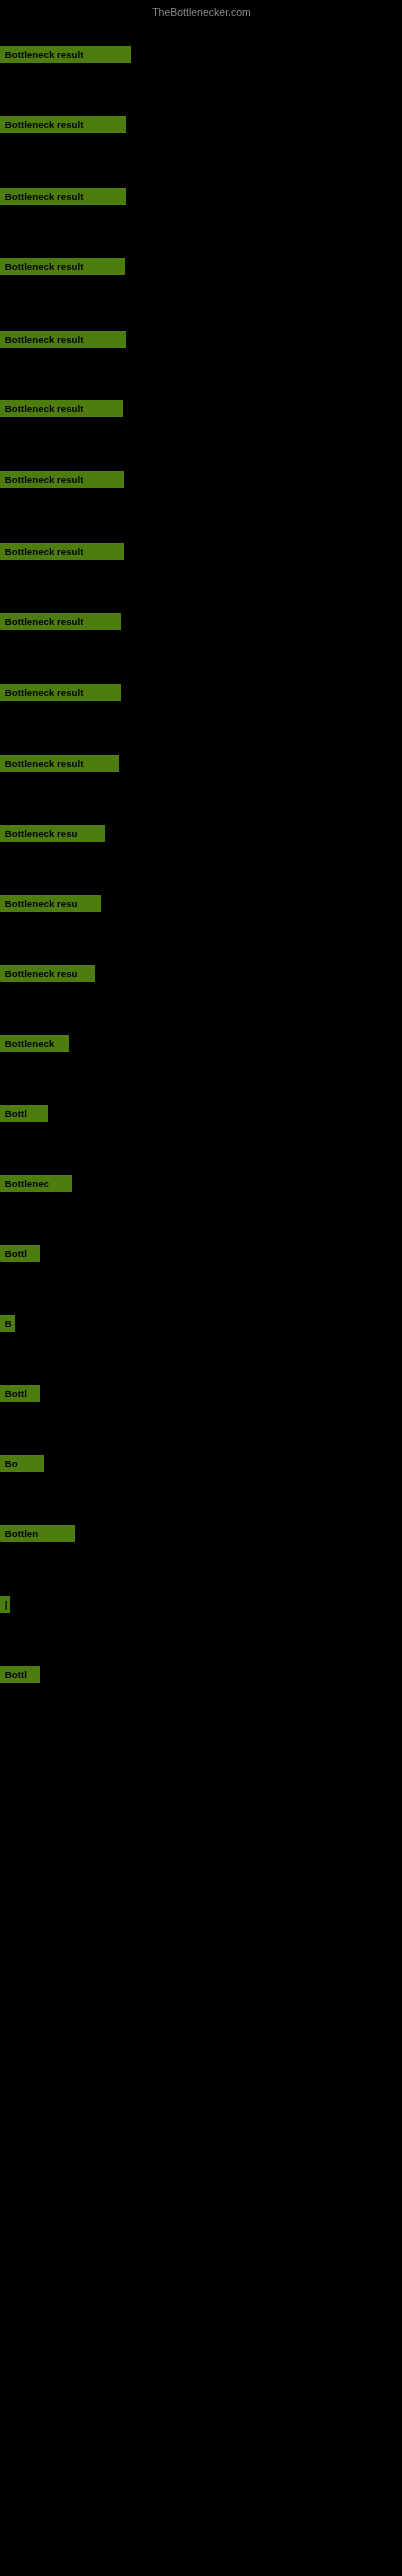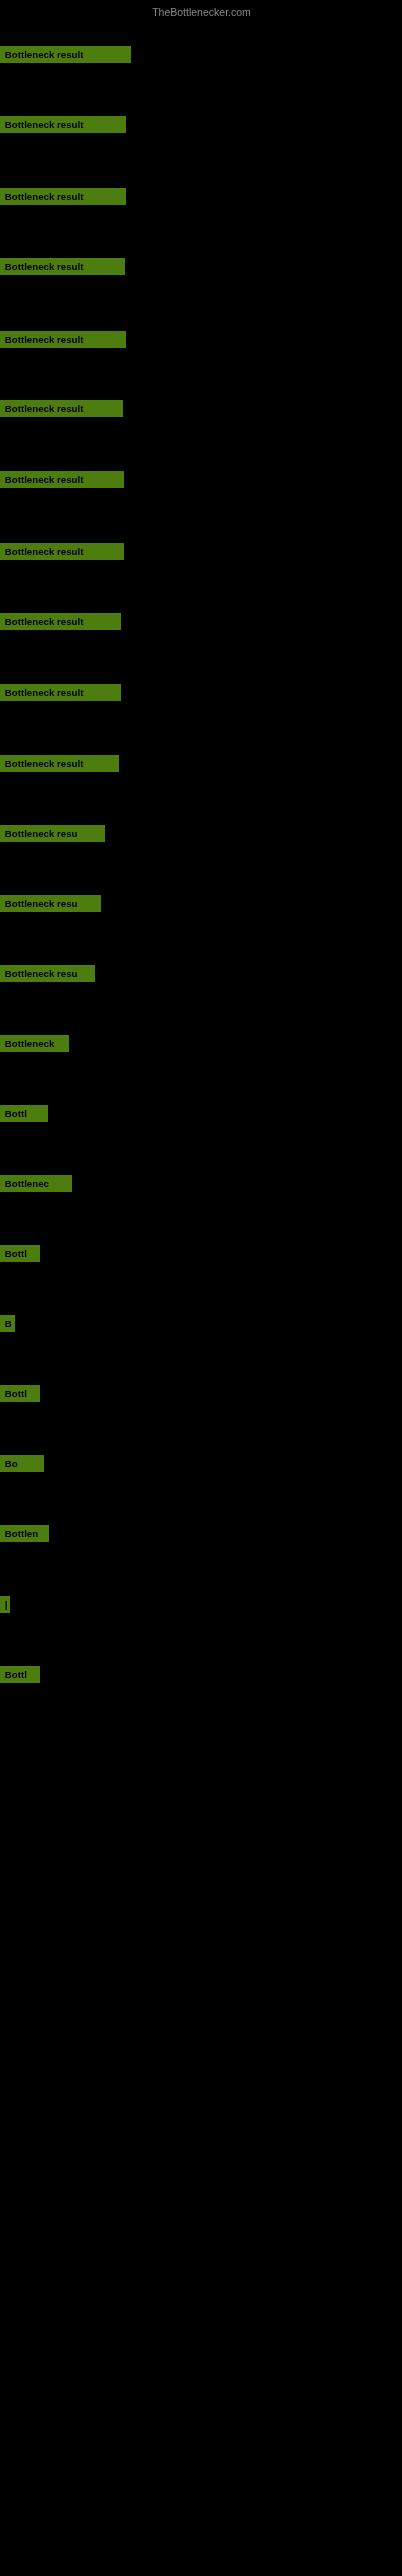--- a/index.html
+++ b/index.html
@@ -56,17 +56,17 @@
     <div class="bottleneck-bar" style="top: 825px; width: 105px;">Bottleneck resu</div>
     <div class="bottleneck-bar" style="top: 895px; width: 101px;">Bottleneck resu</div>
     <div class="bottleneck-bar" style="top: 965px; width: 95px;">Bottleneck resu</div>
     <div class="bottleneck-bar" style="top: 1035px; width: 69px;">Bottleneck</div>
     <div class="bottleneck-bar" style="top: 1105px; width: 48px;">Bottl</div>
     <div class="bottleneck-bar" style="top: 1175px; width: 72px;">Bottlenec</div>
     <div class="bottleneck-bar" style="top: 1245px; width: 40px;">Bottl</div>
     <div class="bottleneck-bar" style="top: 1315px; width: 14.5px;">B</div>
     <div class="bottleneck-bar" style="top: 1385px; width: 40px;">Bottl</div>
     <div class="bottleneck-bar" style="top: 1455px; width: 44px;">Bo</div>
-    <div class="bottleneck-bar" style="top: 1525px; width: 49px;">Bottlen</div>
+    <div class="bottleneck-bar" style="top: 1525px; width: 75px;">Bottlen</div>
     <div class="bottleneck-bar" style="top: 1596px; width: 8px;">|</div>
     <div class="bottleneck-bar" style="top: 1666px; width: 40px;">Bottl</div>
   </div>
 
 
 </body></html>

